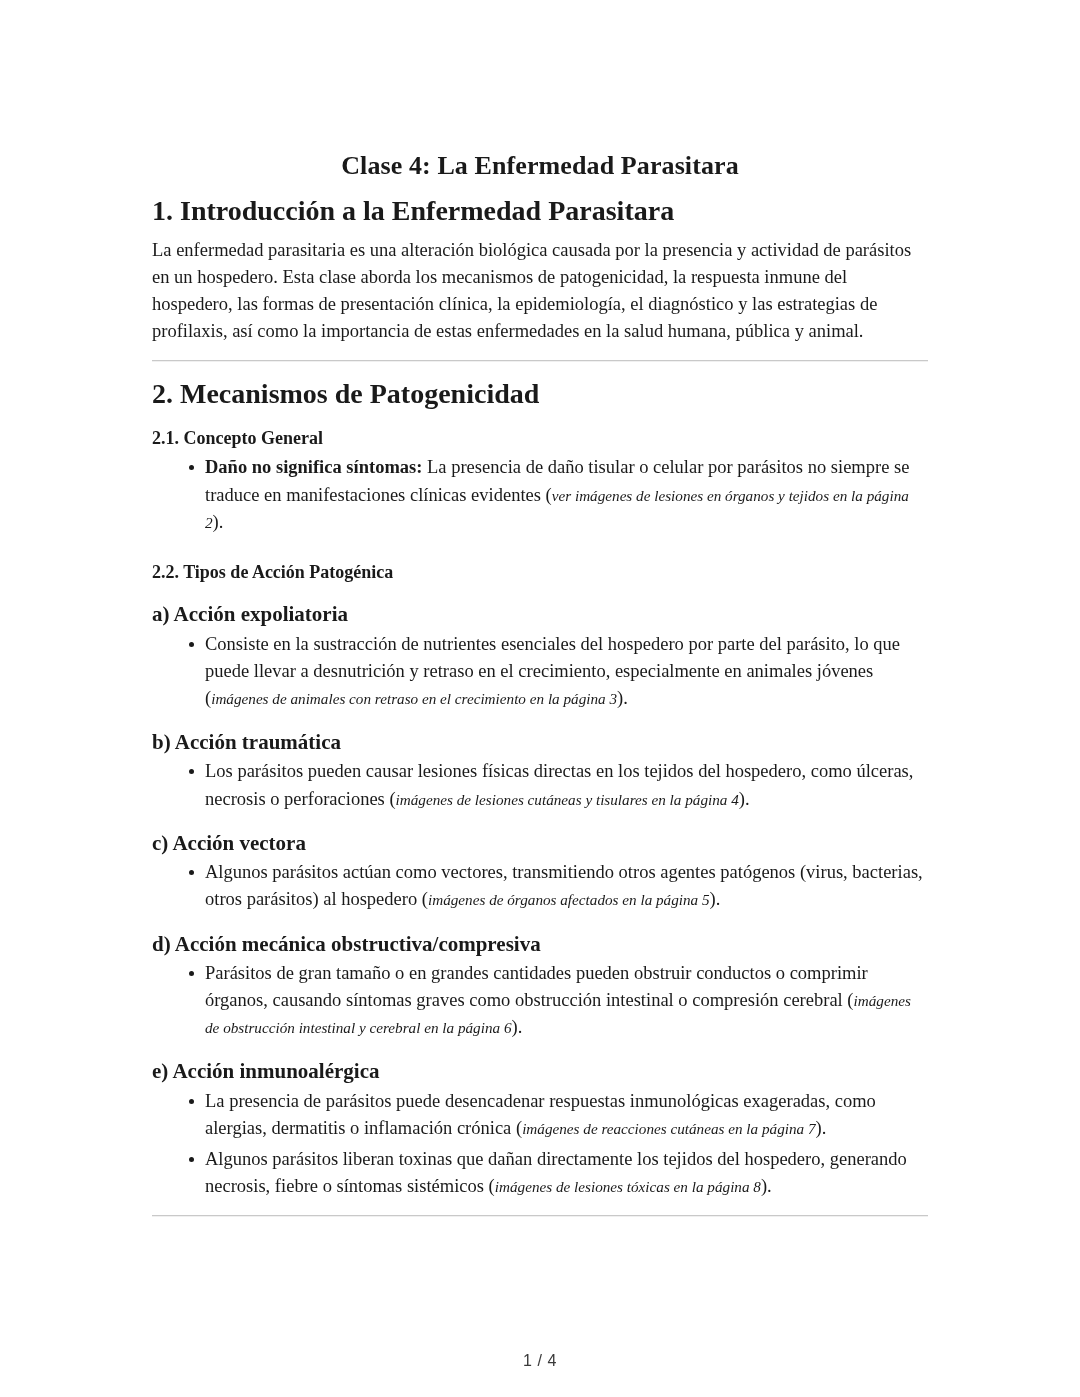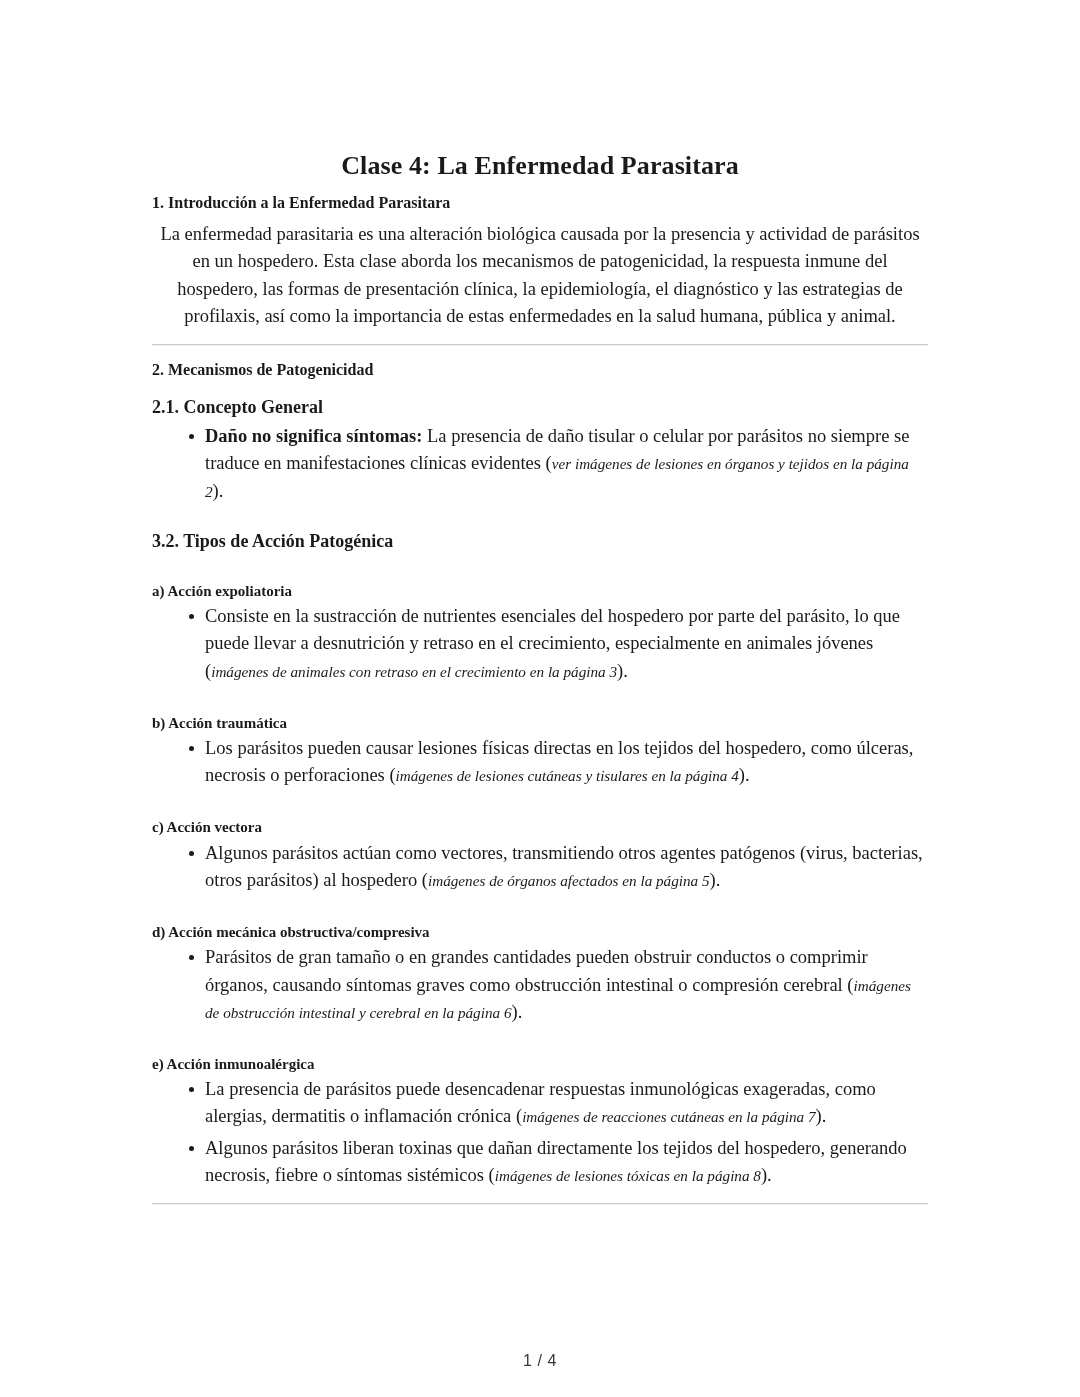--- a/index.html
+++ b/index.html
@@ -30,43 +30,43 @@
   }
   .doc-title {
     text-align: center;
     font-size: 26px;
     font-weight: bold;
     letter-spacing: 0.1px;
     margin: 0 0 10px 0;
     line-height: 1.25;
   }
   h2.section-title {
-    font-size: 16px;
+    font-size: 28px;
     font-weight: bold;
     margin: 0 0 6px 0;
     line-height: 1.3;
   }
   h3.subsection-title {
     font-size: 18px;
     font-weight: bold;
     margin: 14px 0 4px 0;
     line-height: 1.35;
     font-family: Liberation Serif, serif;
   }
   h4.item-title {
-    font-size: 15px;
+    font-size: 21px;
     font-weight: bold;
-    margin: 28px 0 2px 0;
+    margin: 16px 0 2px 0;
     line-height: 1.35;
   }
   p.para {
     font-size: 18.5px;
     line-height: 1.47;
     margin: 8px 0 2px 0;
-    text-align: center;
+    text-align: left;
   }
   ul.bullets {
     list-style: none;
     margin: 2px 0 4px 0;
     padding: 0;
   }
   ul.bullets > li {
     position: relative;
     padding-left: 53px;
     font-size: 18.5px;
@@ -127,21 +127,21 @@
     <h2 class="section-title">2. Mecanismos de Patogenicidad</h2>
 
     <h3 class="subsection-title">2.1. Concepto General</h3>
 
     <ul class="bullets">
       <li><span class="strongish">Daño no significa síntomas:</span><span> La presencia de daño tisular o celular por parásitos no siempre se traduce en manifestaciones clínicas evidentes (</span><span class="note">ver imágenes de lesiones en órganos y tejidos en la página 2</span><span>).</span></li>
     </ul>
 
     <div class="block-spacer-sm"></div>
 
-    <h3 class="subsection-title">3.2. Tipos de Acción Patogénica</h3>
+    <h3 class="subsection-title">2.2. Tipos de Acción Patogénica</h3>
 
     <h4 class="item-title">a) Acción expoliatoria</h4>
     <ul class="bullets">
       <li><span>Consiste en la sustracción de nutrientes esenciales del hospedero por parte del parásito, lo que puede llevar a desnutrición y retraso en el crecimiento, especialmente en animales jóvenes (</span><span class="note">imágenes de animales con retraso en el crecimiento en la página 3</span><span>).</span></li>
     </ul>
 
     <h4 class="item-title">b) Acción traumática</h4>
     <ul class="bullets">
       <li><span>Los parásitos pueden causar lesiones físicas directas en los tejidos del hospedero, como úlceras, necrosis o perforaciones (</span><span class="note">imágenes de lesiones cutáneas y tisulares en la página 4</span><span>).</span></li>
     </ul>

